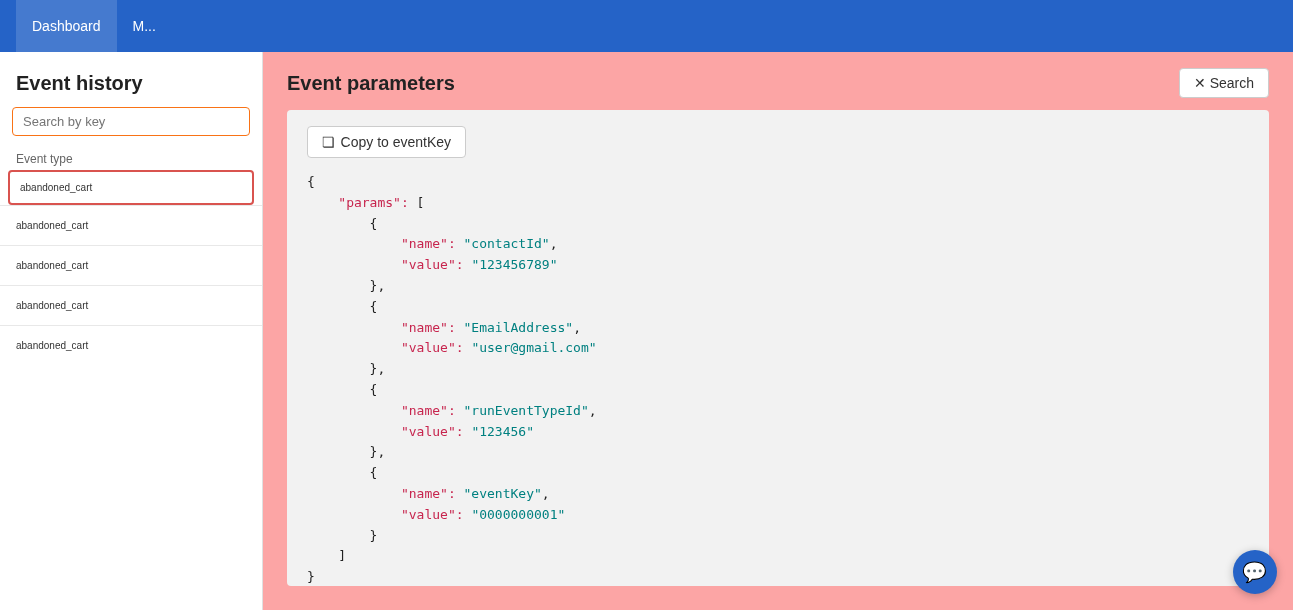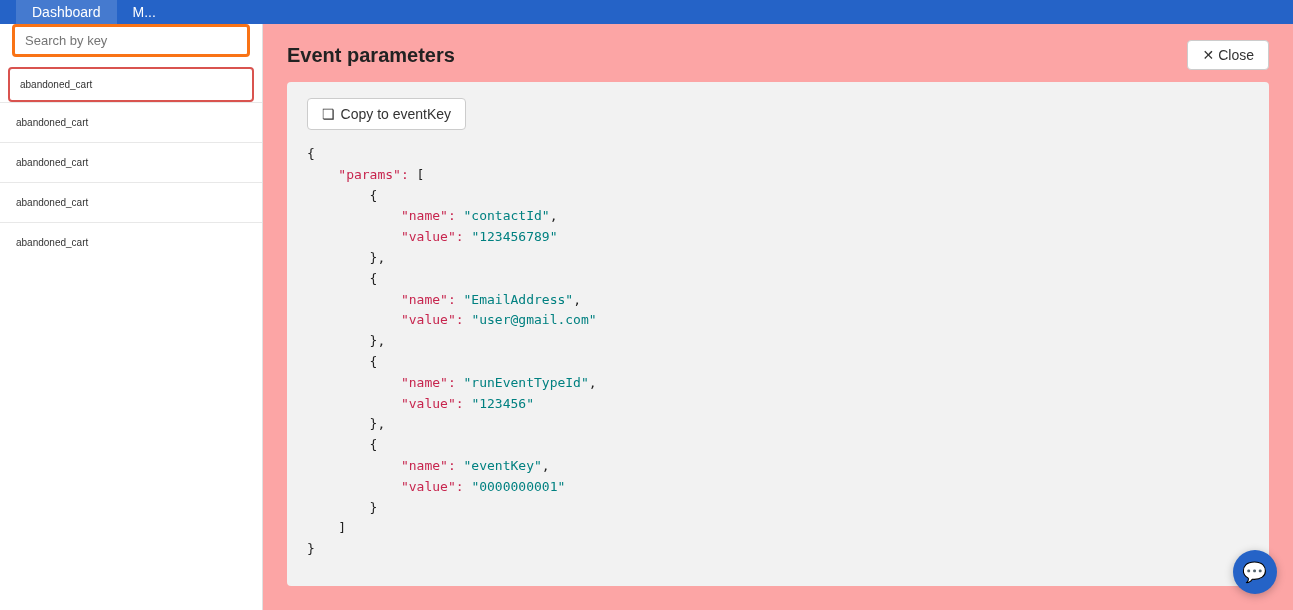--- a/index.html
+++ b/index.html
@@ -1,21 +1,21 @@
 <!DOCTYPE html>
 <html><head>
   <meta charset="utf-8">
   <style>
     * { box-sizing: border-box; margin: 0; padding: 0; }
     body { font-family: Arial, sans-serif; font-size: 14px; background: #fff; overflow: hidden; width: 1293px; height: 610px; display: flex; flex-direction: column; }
 
     
     .top-nav {
       background: #2563c7;
-      height: 24px;
+      height: 52px;
       display: flex;
       align-items: center;
       padding: 0 16px;
       flex-shrink: 0;
     }
     .top-nav-item {
       color: #fff;
       font-size: 14px;
       padding: 0 16px;
       height: 100%;
@@ -46,21 +46,21 @@
     }
     .sidebar-title {
       font-size: 20px;
       font-weight: bold;
       padding: 20px 16px 12px;
       color: #222;
     }
     .search-box {
       margin: 0 12px 10px;
       padding: 6px 10px;
-      border: 3px solid #f97316;
+      border: 1px solid #f97316;
       border-radius: 4px;
       font-size: 13px;
       width: calc(100% - 24px);
       color: #aaa;
       outline: none;
     }
     .filter-label {
       font-size: 12px;
       color: #666;
       padding: 6px 16px 4px;
@@ -174,21 +174,23 @@
 <body>
 
 <nav class="top-nav">
   <div class="top-nav-item active">Dashboard</div>
   <div class="top-nav-item">M...</div>
 </nav>
 
 <div class="main-layout">
 
   <div class="sidebar">
+    <div class="sidebar-title">Event history</div>
     <input class="search-box" type="text" placeholder="Search by key" style="">
+    <div class="filter-label">Event type</div>
 
     <div class="list-item selected">
       <span>abandoned_cart</span>
     </div>
     <div class="list-item">
       <span>abandoned_cart</span>
     </div>
     <div class="list-item">
       <span>abandoned_cart</span>
     </div>
@@ -198,21 +200,21 @@
     <div class="list-item">
       <span>abandoned_cart</span>
     </div>
   </div>
 
   <div class="modal-area">
     <div class="modal-header">
       <h2 class="modal-title">Event parameters</h2>
       <button class="close-btn">
         <span>✕</span>
-        <span>Close</span>
+        <span>Search</span>
       </button>
     </div>
 
     <div class="modal-content">
       <button class="copy-btn">
         <span>❏</span>
         <span>Copy to eventKey</span>
       </button>
 
       <div class="json-display" id="json-rendered">{

